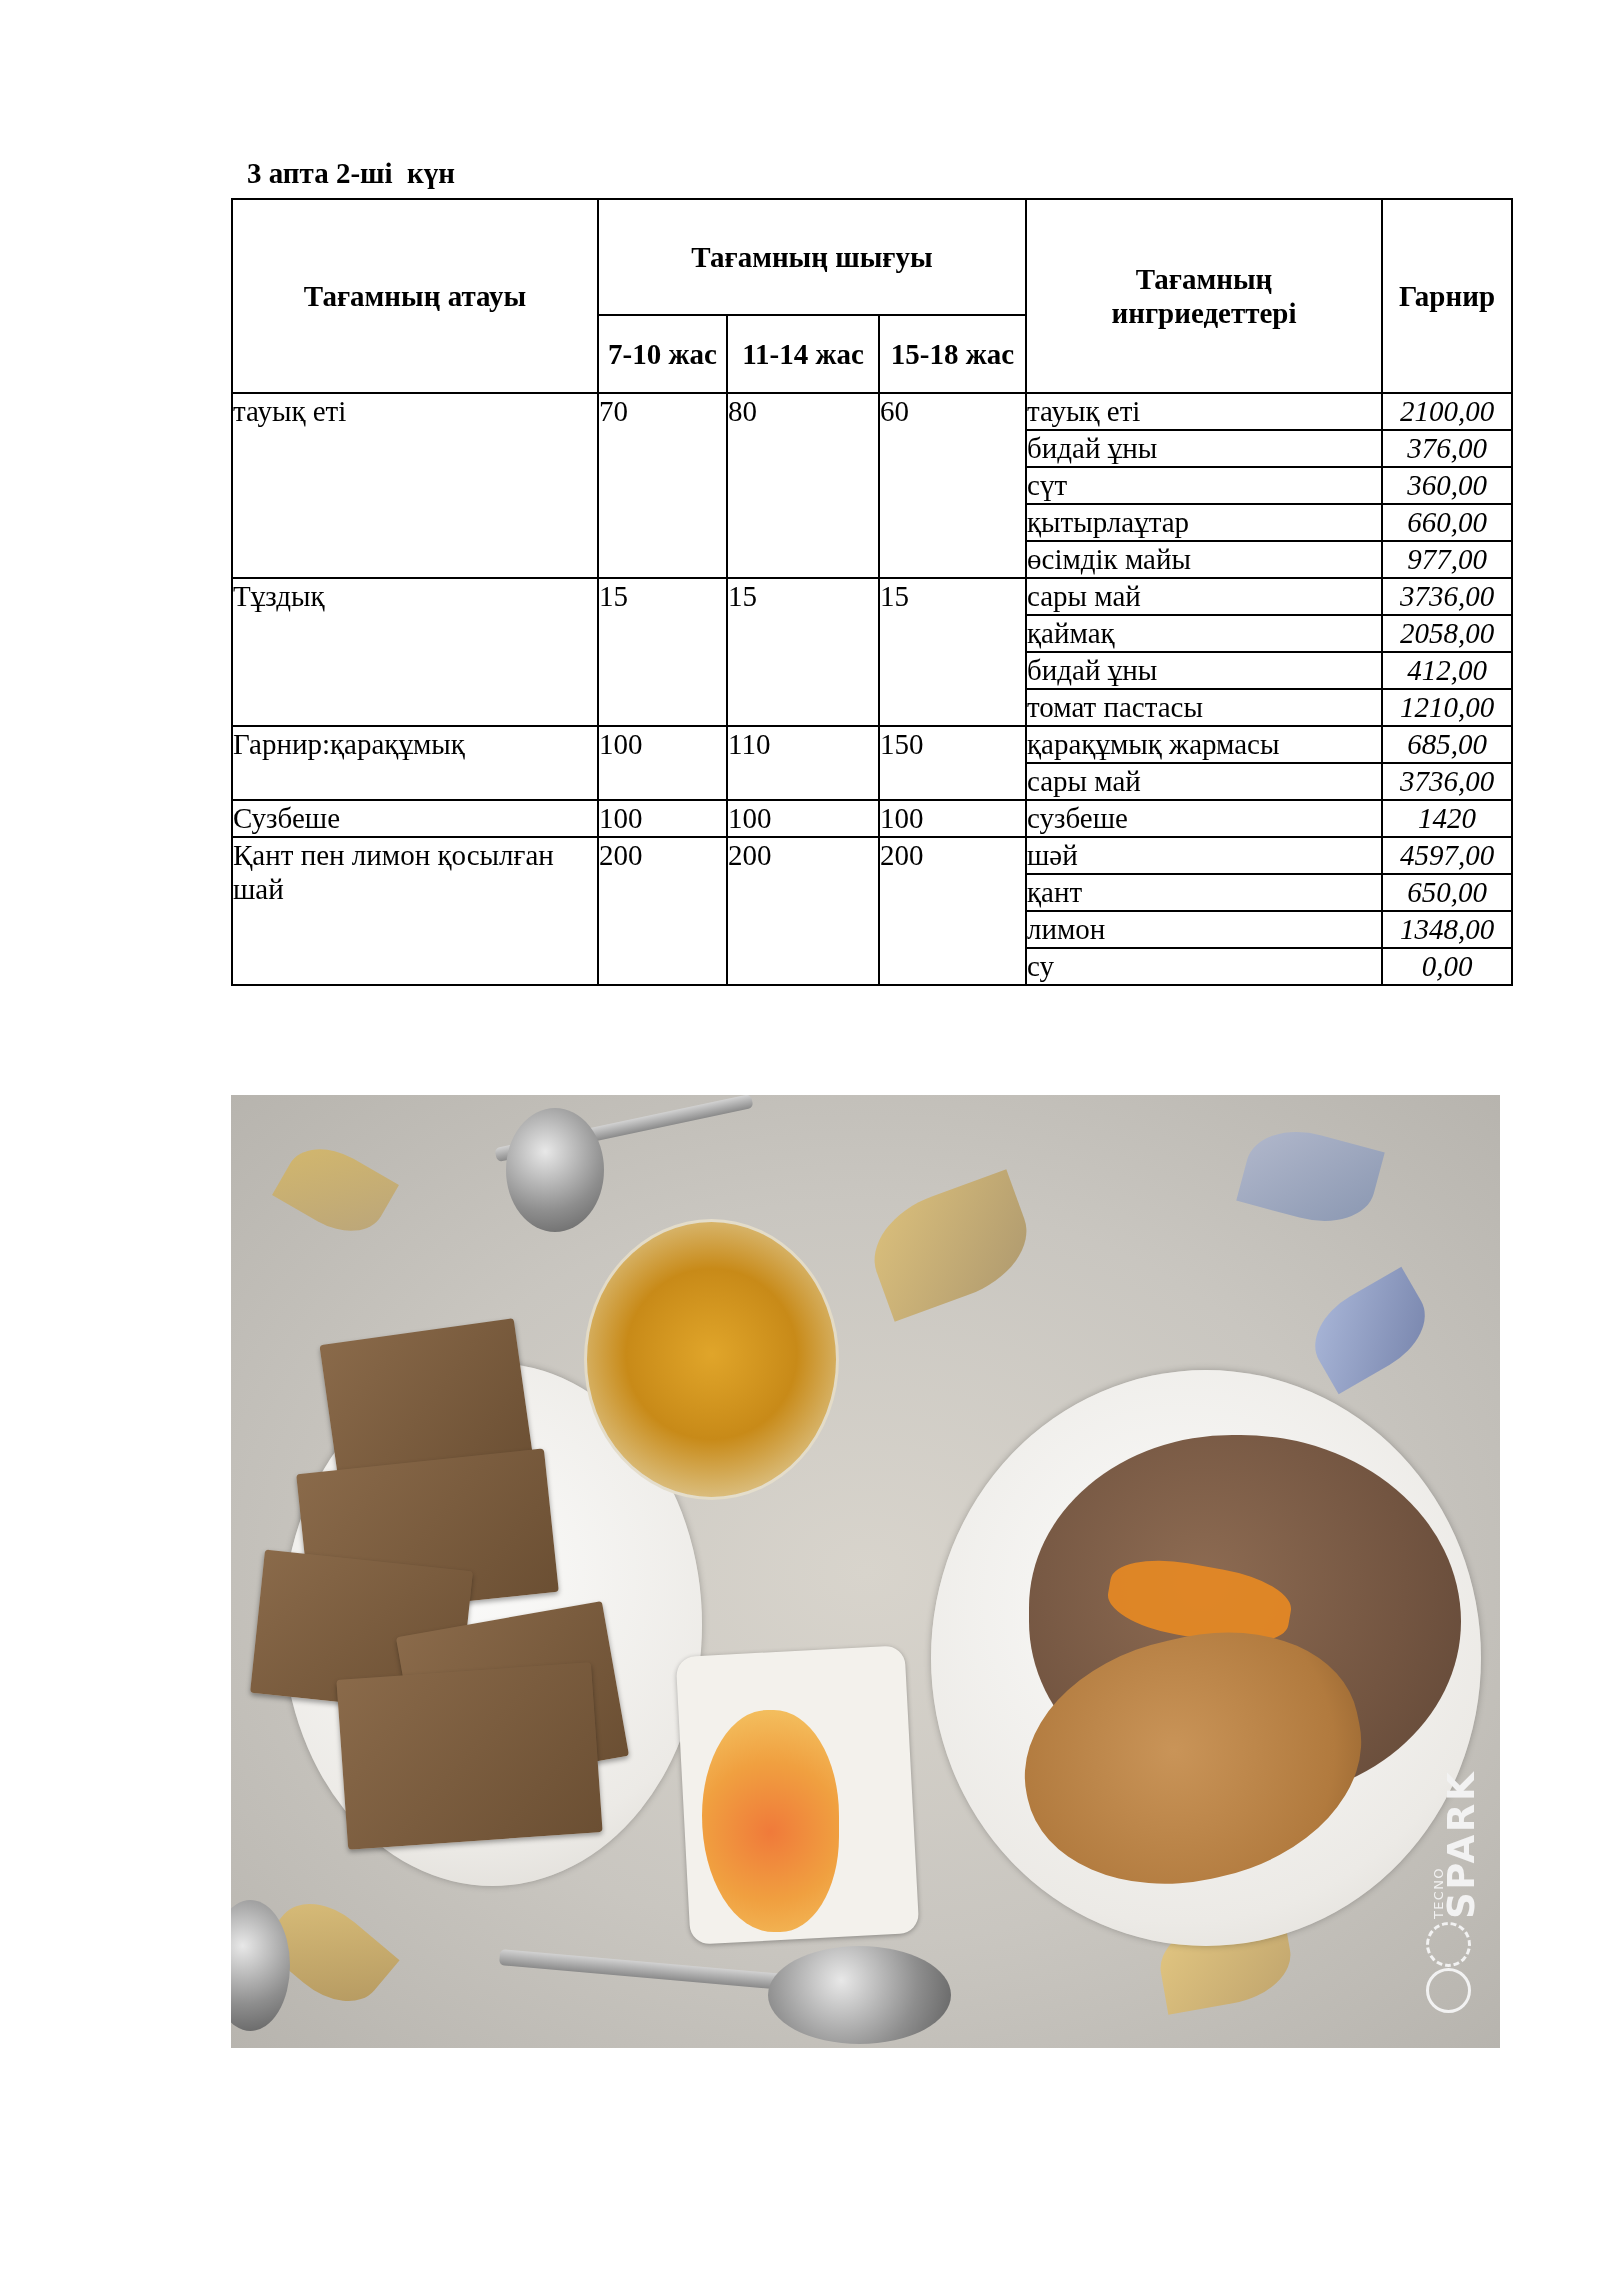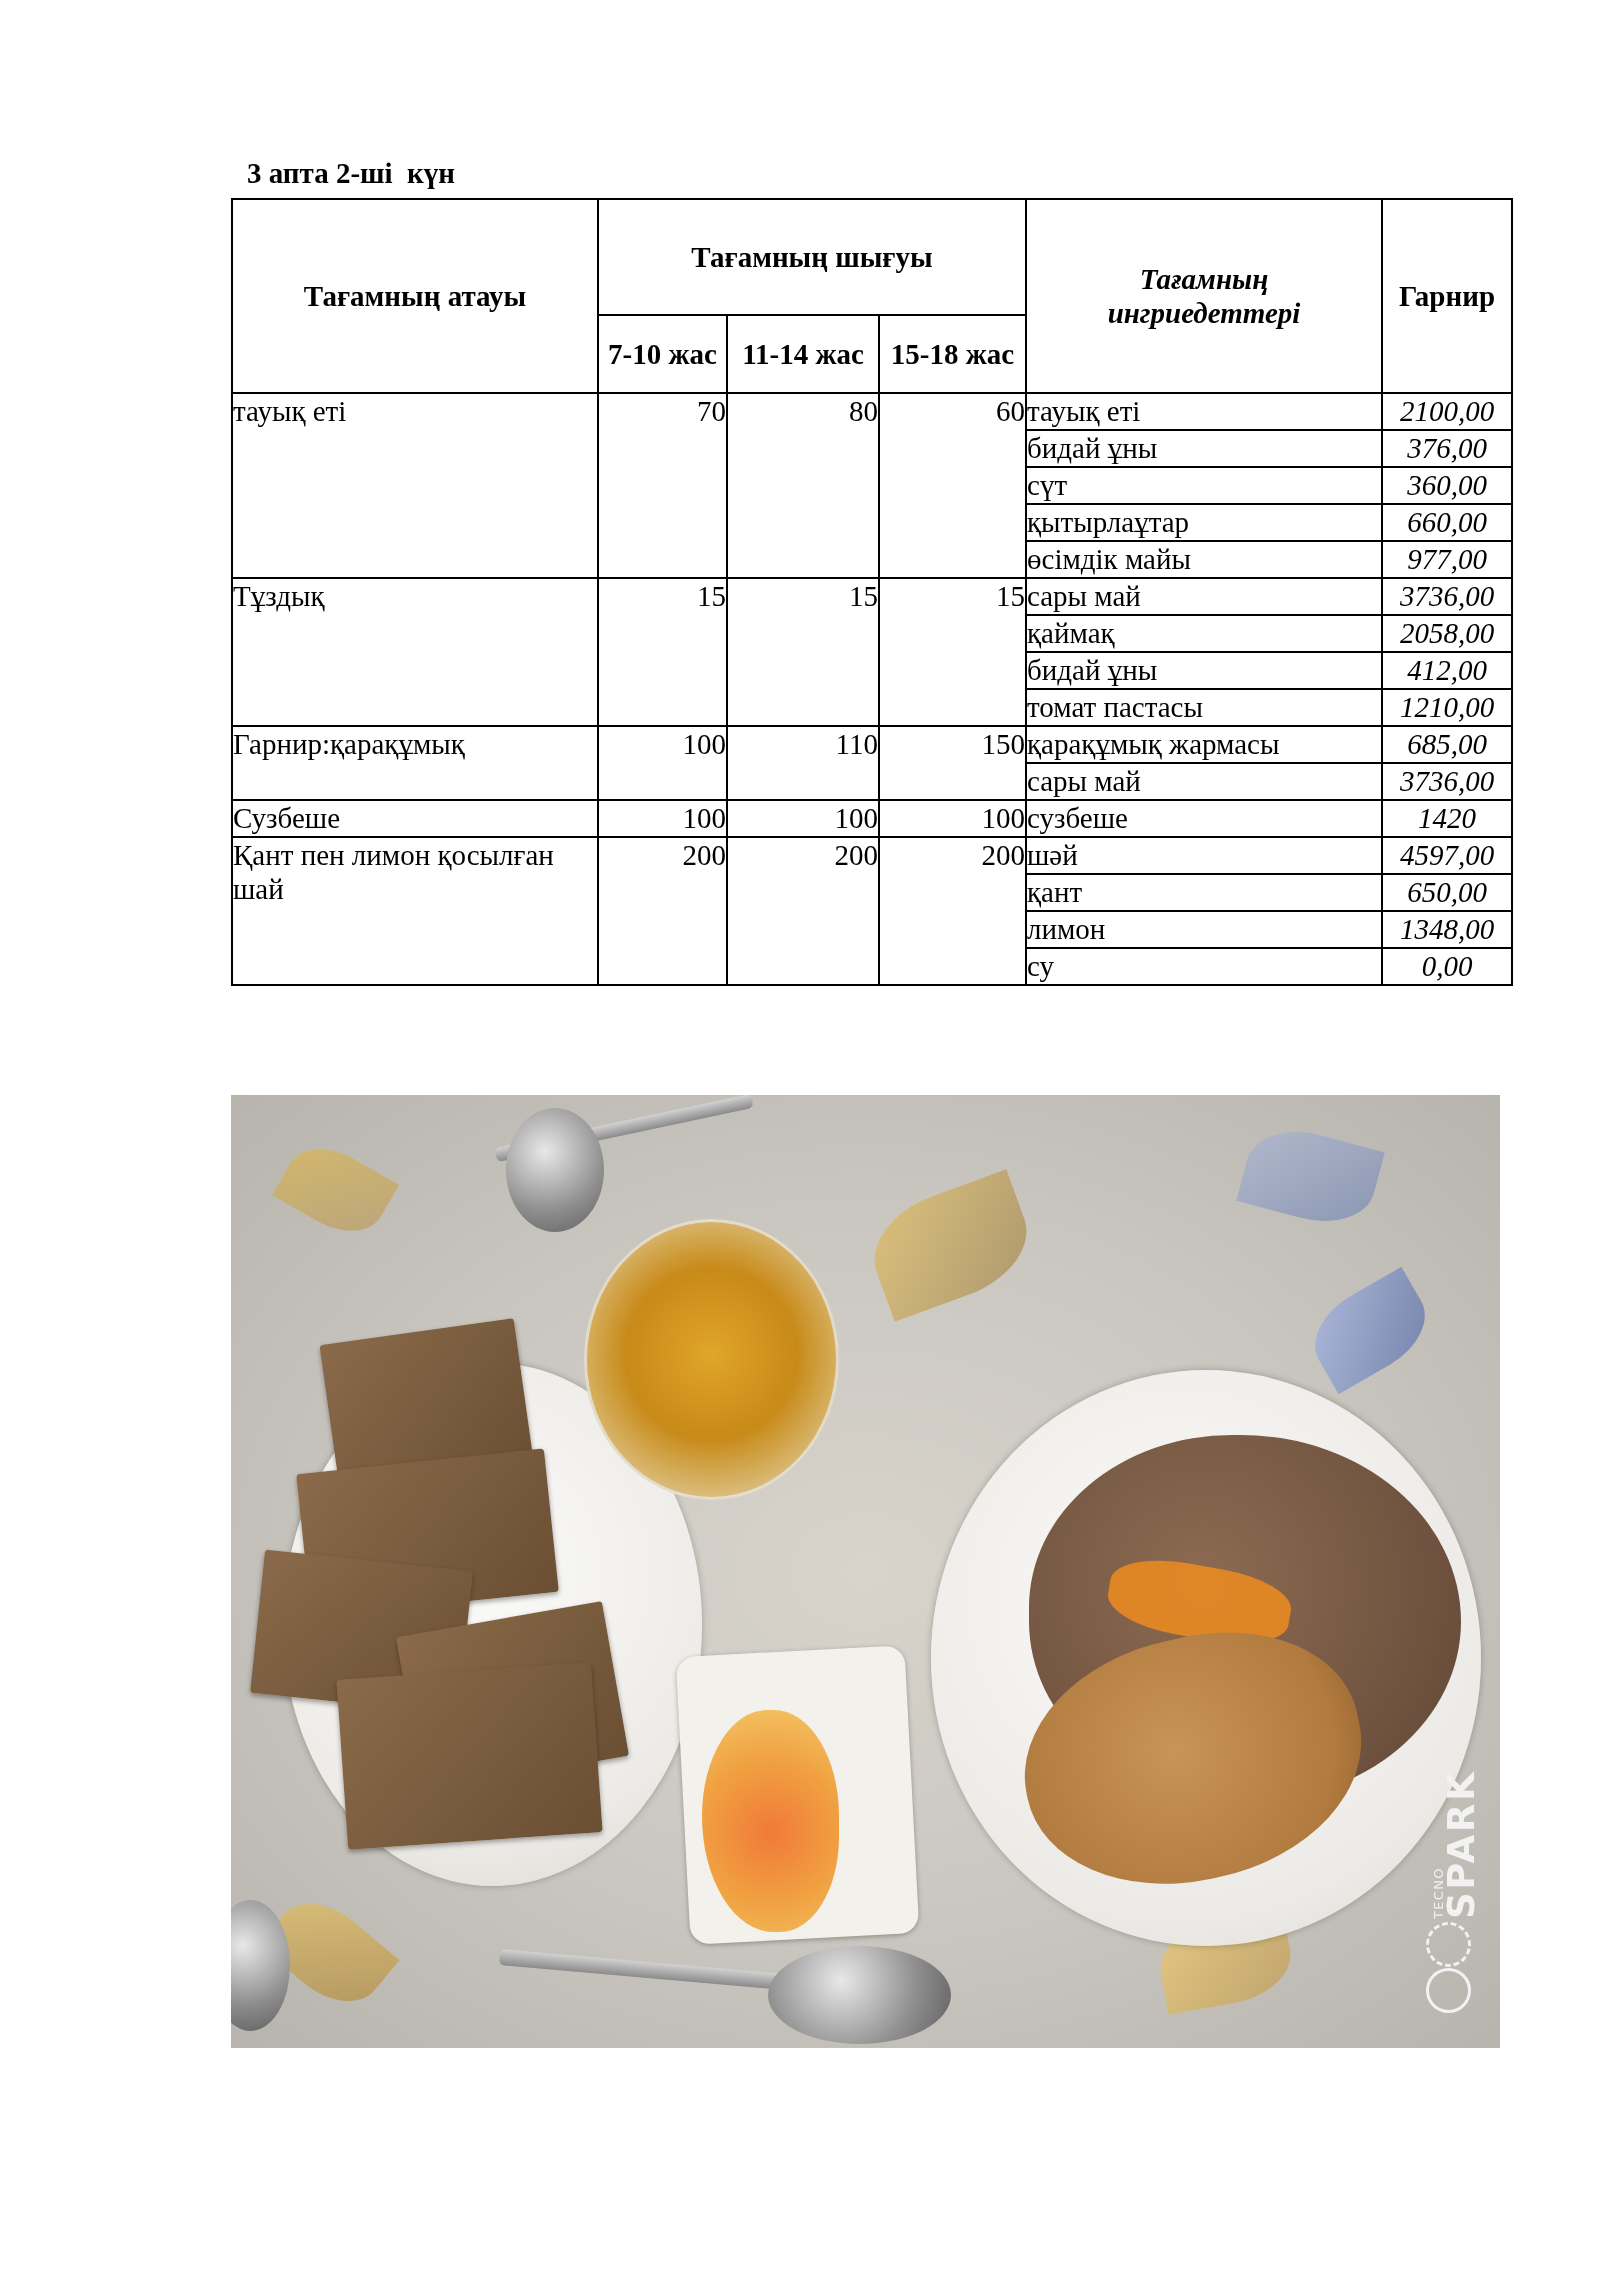--- a/index.html
+++ b/index.html
@@ -6,21 +6,21 @@
   body { width:1623px; height:2295px; position:relative; overflow:hidden;
          font-family:"Liberation Serif", "DejaVu Serif", serif; color:#000; }
   .title { position:absolute; left:247px; top:123px; font-size:29px; font-weight:bold; white-space:pre;margin-top:34px; }
   table.menu { position:absolute; left:231px; top:198px; width:1281px; border-collapse:collapse; table-layout:fixed; }
   table.menu td, table.menu th { border:2.6px solid #000; padding:0; font-size:29px; vertical-align:top; }
   table.menu th { font-weight:bold; text-align:center; vertical-align:middle; line-height:34px; }
   .c-name { width:366px; }
   .c-w1 { width:129px; } .c-w2 { width:152px; } .c-w3 { width:147px; }
   .c-ing { width:356px; } .c-price { width:130px; }
   td.dish { padding:3.9px 15.7px 0 14.4px; line-height:34px; }
-  td.w { text-align:right; padding-top:3.9px; line-height:34px; }
+  td.w { text-align:left; padding-top:3.9px; line-height:34px; }
   td.ing { height:35px; padding:3.9px 0 0 14.4px; line-height:34px; }
   td.price { text-align:center; padding-top:3.9px; line-height:34px;font-style:italic; }
   th.age { height:76px; }
   .photo { position:absolute; left:231px; top:1095px; width:1269px; height:953px; overflow:hidden;
            background:radial-gradient(ellipse at 50% 50%, #d8d4cc 0%, #c9c6c0 55%, #b7b4ae 100%); }
   .leaf { position:absolute; border-radius:50% 0 50% 0; opacity:.85; }
   .plate { position:absolute; border-radius:50%; background:radial-gradient(circle at 45% 40%, #fbfbfa 0%, #eceae6 70%, #d9d6d0 100%); box-shadow:0 0 7.9px rgba(0,0,0,.25); }
   .bread { position:absolute; background:linear-gradient(135deg,#8a6a4a,#6b4f33); border-radius:3.9px; box-shadow:0 2.6px 5.2px rgba(0,0,0,.35); }
   .glass { position:absolute; border-radius:50%; background:radial-gradient(circle at 50% 48%, #e0a52a 0%, #c88a18 45%, #d7b46a 70%, #e9e3d2 100%); border:3.9px solid rgba(230,230,225,.8); }
   .buckwheat { position:absolute; border-radius:48% 52% 50% 50%; background:radial-gradient(circle at 40% 40%, #8d6b52 0%, #735541 60%, #5f4636 100%); }
@@ -49,21 +49,21 @@
       <col class="c-w1">
       <col class="c-w2">
       <col class="c-w3">
       <col class="c-ing">
       <col class="c-price">
   </colgroup>
   <thead>
     <tr style="height:116px;">
       <th rowspan="2">Тағамның атауы</th>
       <th colspan="3">Тағамның шығуы</th>
-      <th rowspan="2" style="padding:0 39px;font-style:italic;">Тағамның ингриедеттері</th>
+      <th rowspan="2" style="padding:0 39px;">Тағамның ингриедеттері</th>
       <th rowspan="2">Гарнир</th>
     </tr>
     <tr>
       <th class="age">7-10 жас</th>
       <th class="age">11-14 жас</th>
       <th class="age">15-18 жас</th>
     </tr>
   </thead>
   <tbody>
 

